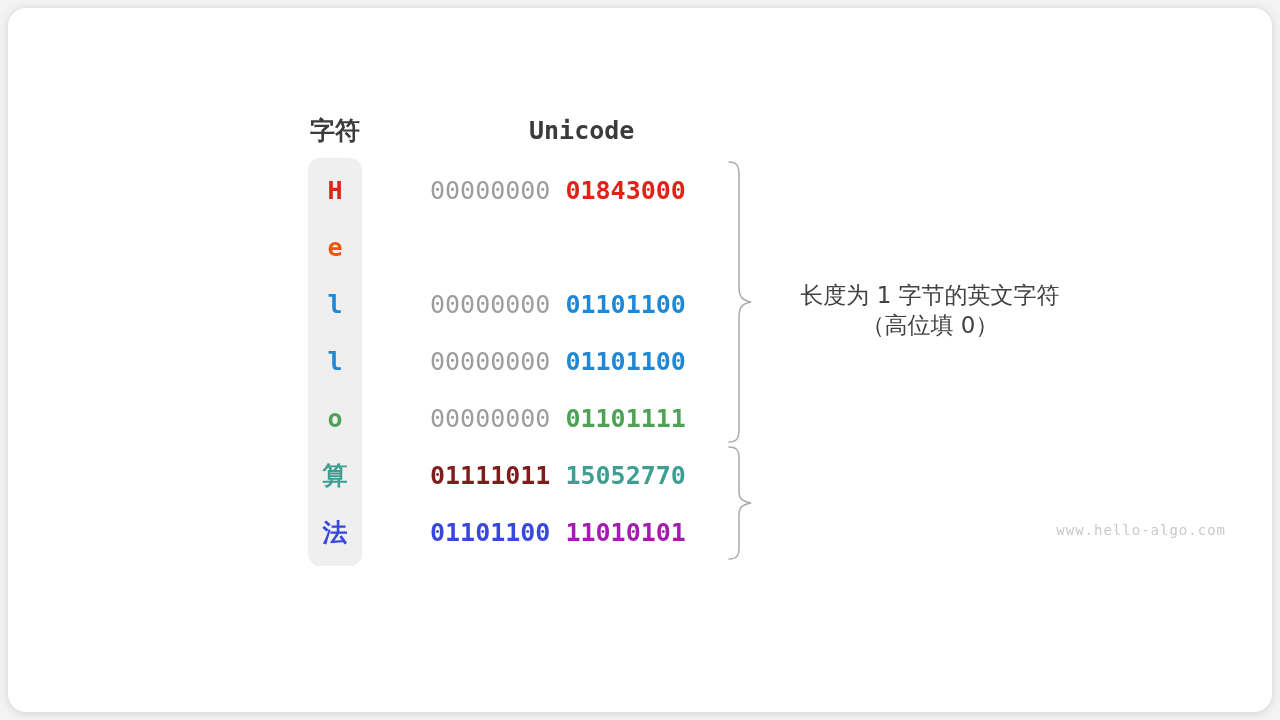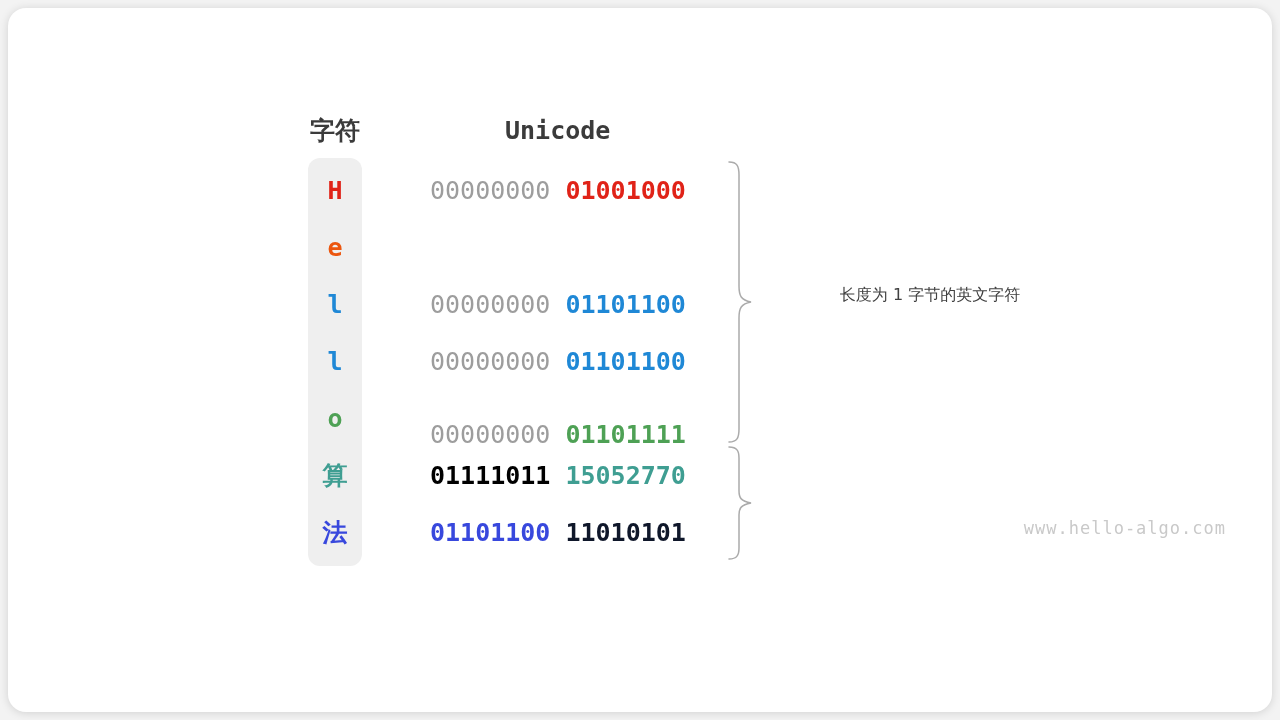--- a/index.html
+++ b/index.html
@@ -14,87 +14,88 @@
   .card{
     position:absolute;left:8px;top:8px;width:1264px;height:704px;
     background:#ffffff;border-radius:18px;
     box-shadow:0 1px 10px rgba(0,0,0,0.14);
   }
   .col-header{
     position:absolute;top:117px;height:28px;line-height:28px;
     font-size:25px;font-weight:700;color:#3b3b3b;
   }
   .hdr-char{left:308px;width:54px;text-align:center;}
-  .hdr-unicode{left:505px;font-family:"DejaVu Sans Mono", monospace;}
+  .hdr-unicode{left:529px;font-family:"DejaVu Sans Mono", monospace;}
   .char-column-bg{
     position:absolute;left:308px;top:158px;width:54px;height:408px;
     background:#efefef;border-radius:12px;
   }
   .row-char{
     position:absolute;left:308px;width:54px;height:56px;line-height:56px;
     text-align:center;font-size:25px;font-weight:700;
     font-family:"DejaVu Sans Mono","DejaVu Sans", monospace;
   }
   .row-bin{
     position:absolute;left:430px;height:56px;line-height:56px;
     font-size:25px;font-family:"DejaVu Sans Mono", monospace;
     white-space:pre;
   }
   .row-bin .b1{margin-right:15px;margin-top:36px;}
   .row-bin .b2{font-weight:700;}
   .brace{position:absolute;}
   .annotation{
     position:absolute;left:740px;width:380px;text-align:center;
-    font-size:16px;line-height:30px;color:#414141;
+    font-size:23px;line-height:30px;color:#414141;
   }
   .watermark{
     position:absolute;right:54px;bottom:26px;
     font-family:"DejaVu Sans Mono", monospace;
-    font-size:17px;color:#c9c9c9;letter-spacing:1px;
+    font-size:14px;color:#c9c9c9;letter-spacing:1px;
   }
 </style>
 </head>
 <body>
 
 <div id="stage">
 
   <div class="card"></div>
 
   <div class="col-header hdr-char">字符</div>
   <div class="col-header hdr-unicode">Unicode</div>
 
   <div class="char-column-bg"></div>
 
   <div class="row-char" style="top: 163px; color: rgb(224, 35, 24);">H</div>
-  <div class="row-bin" style="top:163px"><span class="b1" style="color: rgb(157, 157, 157); font-weight: 400;">00000000</span><span class="b2" style="color: rgb(224, 35, 24);">01001000</span></div>
+  <div class="row-bin" style="top:163px"><span class="b1" style="color: rgb(157, 157, 157); font-weight: 400;">00000000</span><span class="b2" style="color: rgb(224, 35, 24);">01843000</span></div>
 
   <div class="row-char" style="top: 220px; color: rgb(236, 86, 14);">e</div>
 
   <div class="row-char" style="top: 277px; color: rgb(31, 136, 214);">l</div>
   <div class="row-bin" style="top:277px"><span class="b1" style="color: rgb(157, 157, 157); font-weight: 400;">00000000</span><span class="b2" style="color: rgb(31, 136, 214);">01101100</span></div>
 
   <div class="row-char" style="top: 334px; color: rgb(31, 136, 214);">l</div>
   <div class="row-bin" style="top:334px"><span class="b1" style="color: rgb(157, 157, 157); font-weight: 400;">00000000</span><span class="b2" style="color: rgb(31, 136, 214);">01101100</span></div>
 
   <div class="row-char" style="top: 391px; color: rgb(78, 161, 85);">o</div>
-  <div class="row-bin" style="top:407px"><span class="b1" style="color: rgb(157, 157, 157); font-weight: 400;">00000000</span><span class="b2" style="color: rgb(78, 161, 85);">01101111</span></div>
+  <div class="row-bin" style="top:391px"><span class="b1" style="color: rgb(157, 157, 157); font-weight: 400;">00000000</span><span class="b2" style="color: rgb(78, 161, 85);">01101111</span></div>
 
   <div class="row-char" style="top: 448px; color: rgb(63, 158, 146);">算</div>
-  <div class="row-bin" style="top:448px"><span class="b1" style="font-weight: 700; color: #000000;">01111011</span><span class="b2" style="color: rgb(63, 158, 146);">15052770</span></div>
+  <div class="row-bin" style="top:448px"><span class="b1" style="font-weight: 700; color: #7f1d1d;">01111011</span><span class="b2" style="color: rgb(63, 158, 146);">15052770</span></div>
 
   <div class="row-char" style="top: 505px; color: rgb(56, 72, 221);">法</div>
-  <div class="row-bin" style="top:505px"><span class="b1" style="font-weight: 700; color: rgb(56, 72, 221);">01101100</span><span class="b2" style="color: #0f172a;">11010101</span></div>
+  <div class="row-bin" style="top:505px"><span class="b1" style="font-weight: 700; color: rgb(56, 72, 221);">01101100</span><span class="b2" style="color: #a21caf;">11010101</span></div>
 
   <svg class="brace" style="left:726px;top:161px" width="30" height="282" viewBox="0 0 30 282">
     <path d="M3 1 C11 1 13 5 13 14 L13 125 C13 135 15 139 25 141 C15 143 13 147 13 157 L13 268 C13 277 11 281 3 281" fill="none" stroke="#ababab" stroke-width="1.5" stroke-linecap="round"></path>
   </svg>
 
   <svg class="brace" style="left:726px;top:446px" width="30" height="114" viewBox="0 0 30 114">
     <path d="M3 1 C11 1 13 5 13 12 L13 45 C13 52 15 55 25 57 C15 59 13 62 13 69 L13 102 C13 109 11 113 3 113" fill="none" stroke="#ababab" stroke-width="1.5" stroke-linecap="round"></path>
   </svg>
 
   <div class="annotation" style="top:280px">
     <div>长度为 1 字节的英文字符</div>
+    <div>（高位填 0）</div>
   </div>
 
   <div class="watermark">www.hello-algo.com</div>
 
 </div>
 
 </body></html>

